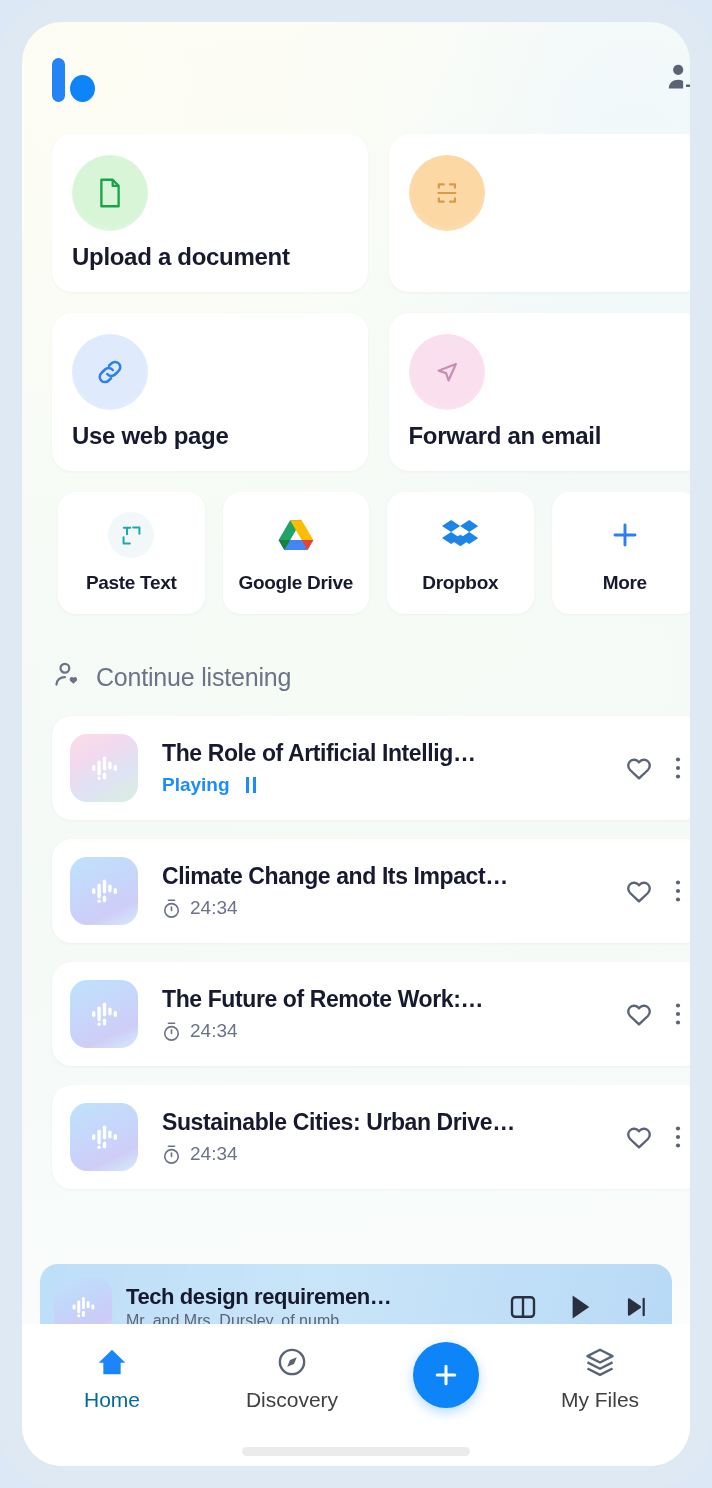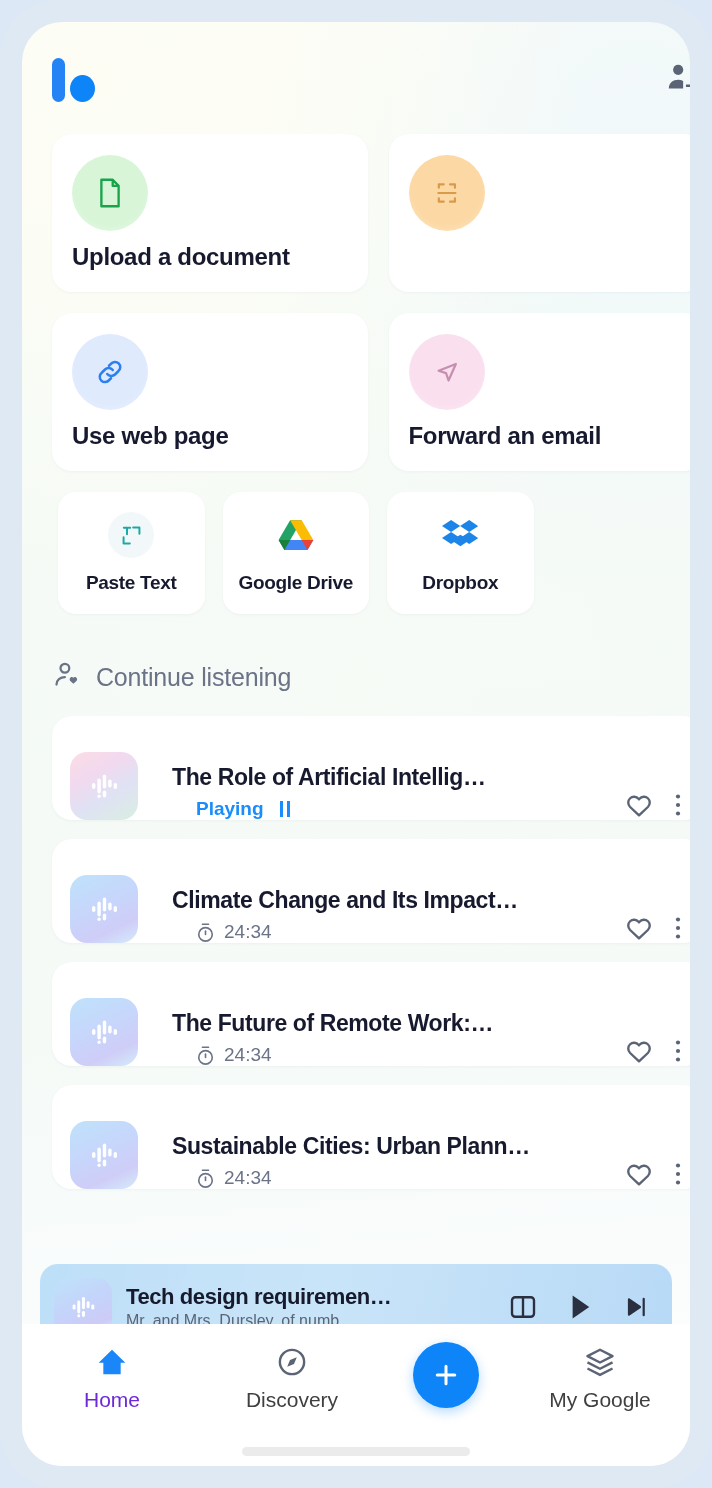--- a/index.html
+++ b/index.html
@@ -117,23 +117,23 @@
   .section-title {
     font-size: 25px; font-weight: 500; color: #6b7387; letter-spacing: -0.2px;
   }
 
   
   .list { padding: 0 30px; display: flex; flex-direction: column; gap: 19px; }
   .list-item {
     background: #fff;
     border-radius: 20px;
     height: 104px;
-    display: flex; align-items: flex-end;
+    display: flex; align-items: center;
     padding: 0 22px 0 18px;
-    gap: 34px;
+    gap: 24px;
     box-shadow: 0 1px 3px rgba(40,70,110,0.05);
   }
   .thumb {
     width: 68px; height: 68px; border-radius: 17px;
     flex: 0 0 68px;
     display: flex; align-items: center; justify-content: center;
   }
   .thumb.g-pink {
     background: linear-gradient(150deg, #fbdde4 0%, #f2d9ef 32%, #dfe2f4 62%, #d9eee0 100%);
   }
@@ -141,21 +141,21 @@
     background: linear-gradient(155deg, #bfe2fb 0%, #c7d6fb 45%, #cfcdf7 75%, #d4ecfb 100%);
   }
   .item-text { flex: 1 1 auto; min-width: 0; }
   .item-title {
     font-size: 23px; font-weight: 700; color: #171a2e;
     letter-spacing: -0.4px; white-space: nowrap; overflow: hidden;
     margin-bottom: 7px;
   }
   .item-sub {
     display: flex; align-items: center; gap: 9px;
-    font-size: 19px; color: #6b7387; font-weight: 500; margin-left: 24px;
+    font-size: 19px; color: #6b7387; font-weight: 500;
   }
   .item-sub.playing { color: #1a8cfb; font-weight: 700; gap: 16px; }
   .pause-bars { display: flex; gap: 4px; }
   .pause-bars span { width: 3px; height: 16px; background: #1a8cfb; display: block; }
   .item-actions { display: flex; align-items: center; gap: 20px; }
   .heart-btn, .dots-btn { display: flex; align-items: center; justify-content: center; cursor: pointer; }
 
   
   .mini-player {
     position: absolute;
@@ -217,21 +217,21 @@
     display: flex; align-items: flex-start; justify-content: space-around;
     padding-top: 22px;
     z-index: 5;
   }
   .nav-item {
     width: 118px;
     display: flex; flex-direction: column; align-items: center; gap: 10px;
     cursor: pointer;
   }
   .nav-label { font-size: 21px; color: #404040; font-weight: 400; }
-  .nav-item.active .nav-label { color: #6d28d9; }
+  .nav-item.active .nav-label { color: #0369a1; }
   .fab {
     width: 66px; height: 66px; border-radius: 50%;
     background: #0d84f8;
     display: flex; align-items: center; justify-content: center;
     margin-top: -4px;
     cursor: pointer;
     box-shadow: 0 4px 12px rgba(13,132,248,0.3);
   }
   .home-indicator {
     position: absolute;
@@ -339,20 +339,28 @@
           <div class="small-icon-wrap">
             <svg width="36" height="32" viewBox="0 0 36 32" fill="#1e85e8">
               <path d="M9.1 1.1L0 7.1l9.1 6 9.1-6z"></path>
               <path d="M27.2 1.1l-9.1 6 9.1 6 9.1-6z"></path>
               <path d="M0 19.1l9.1 6 9.1-6-9.1-6z"></path>
               <path d="M36.3 19.1l-9.1-6-9.1 6 9.1 6z"></path>
               <path d="M9.3 21.2l9.1 6 8.9-6-8.9-5.5z"></path>
             </svg>
           </div>
           <div class="small-card-label">Dropbox</div>
+        </div>
+        <div class="small-card">
+          <div class="small-icon-wrap">
+            <svg width="32" height="32" viewBox="0 0 24 24" fill="none" stroke="#2b7ff0" stroke-width="2.2" stroke-linecap="round">
+              <path d="M12 4.5v15M4.5 12h15"></path>
+            </svg>
+          </div>
+          <div class="small-card-label">More</div>
         </div>
       </div>
 
       <div class="section-head">
         <div>
           <svg width="30" height="30" viewBox="0 0 24 24" fill="none" stroke="#6b7387" stroke-width="1.8" stroke-linecap="round" stroke-linejoin="round">
             <circle cx="10.3" cy="6.6" r="3.5"></circle>
             <path d="M3.6 19.6c0-3.6 3-5.9 6.7-5.9"></path>
             <path d="M17.1 14.2c-.9-1-2.5-.6-2.9.7-.3.9.2 1.7.9 2.3l2 1.8 2-1.8c.7-.6 1.2-1.4.9-2.3-.4-1.3-2-1.7-2.9-.7z" fill="#6b7387" stroke="none"></path>
           </svg>
@@ -484,21 +492,21 @@
               <rect x="3" y="13" width="3.4" height="6" rx="1.7"></rect>
               <rect x="8.4" y="8.5" width="3.4" height="15" rx="1.7"></rect>
               <rect x="13.8" y="4.5" width="3.4" height="14" rx="1.7"></rect>
               <rect x="13.8" y="20.5" width="3.4" height="7" rx="1.7"></rect>
               <rect x="19.2" y="9.5" width="3.4" height="8" rx="1.7"></rect>
               <rect x="24.6" y="13" width="3.4" height="6" rx="1.7"></rect>
               <rect x="8.4" y="24.5" width="3.4" height="3.5" rx="1.7"></rect>
             </svg>
           </div>
           <div class="item-text">
-            <div class="item-title">Sustainable Cities: Urban Plann…</div>
+            <div class="item-title">Sustainable Cities: Urban Drive…</div>
             <div class="item-sub">
               <svg width="19" height="21" viewBox="0 0 20 22" fill="none" stroke="#6b7387" stroke-width="1.7" stroke-linecap="round">
                 <circle cx="10" cy="13" r="7.1"></circle>
                 <path d="M10 9.6V13"></path>
                 <path d="M6.8 2.3h6.4"></path>
               </svg>
               <span>24:34</span>
             </div>
           </div>
           <div class="item-actions">
@@ -592,19 +600,19 @@
         <svg width="30" height="30" viewBox="0 0 24 24" fill="none" stroke="#ffffff" stroke-width="2.4" stroke-linecap="round">
           <path d="M12 5v14M5 12h14"></path>
         </svg>
       </div>
       <div class="nav-item">
         <svg width="34" height="32" viewBox="0 0 24 24" fill="none" stroke="#5b6475" stroke-width="1.8" stroke-linejoin="round">
           <path d="M12 2.8L21.4 7.6 12 12.4 2.6 7.6z"></path>
           <path d="M2.6 12.3L12 17.1l9.4-4.8"></path>
           <path d="M2.6 16.9L12 21.7l9.4-4.8"></path>
         </svg>
-        <div class="nav-label">My Google</div>
+        <div class="nav-label">My Files</div>
       </div>
     </div>
 
     <div class="home-indicator"></div>
   </div>
 </div>
 
 </body></html>

